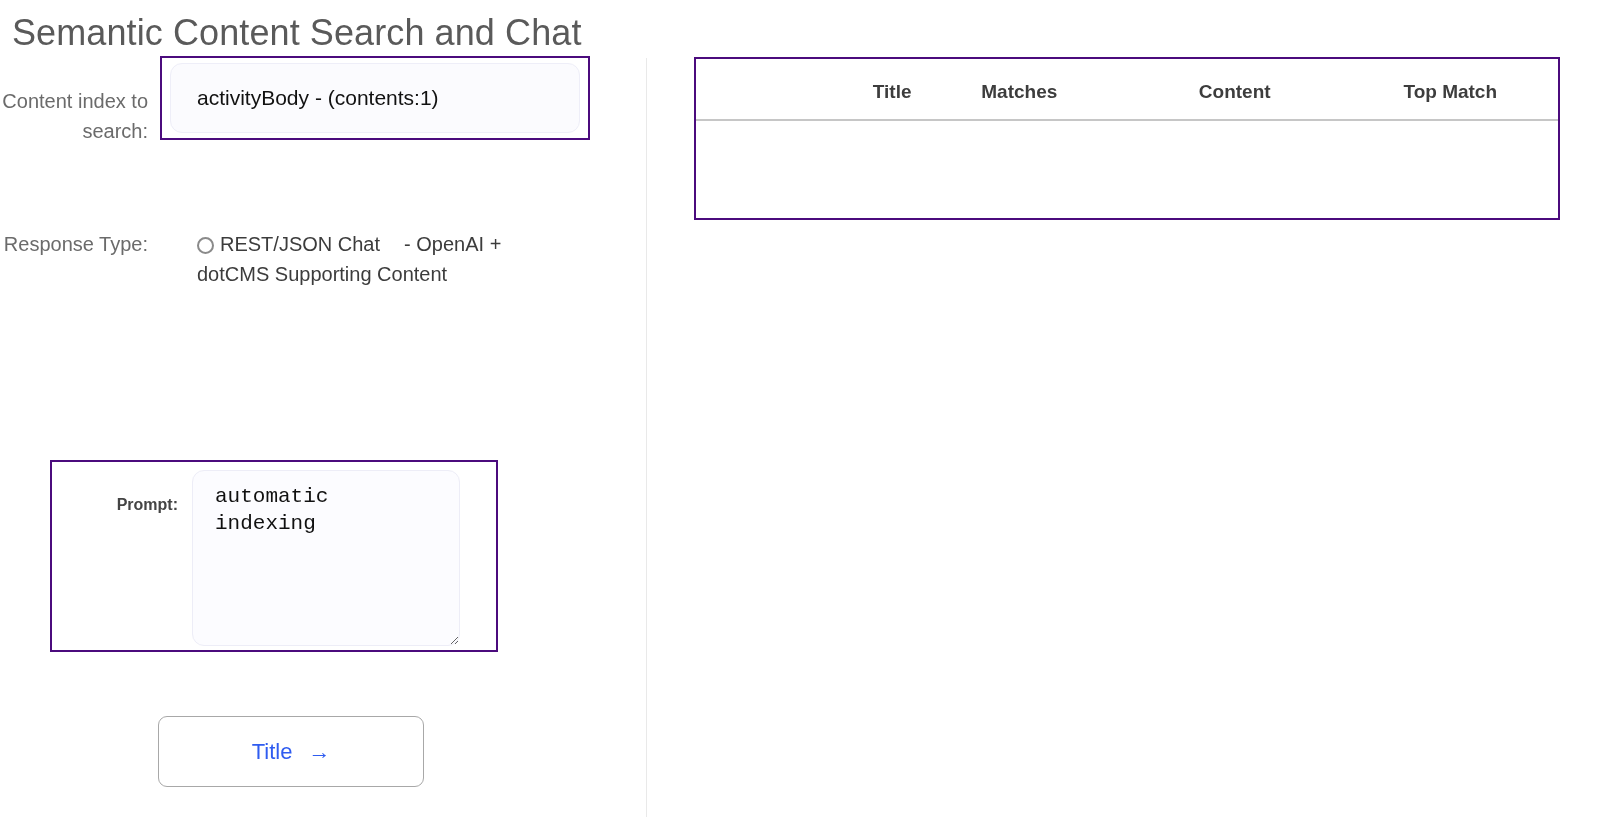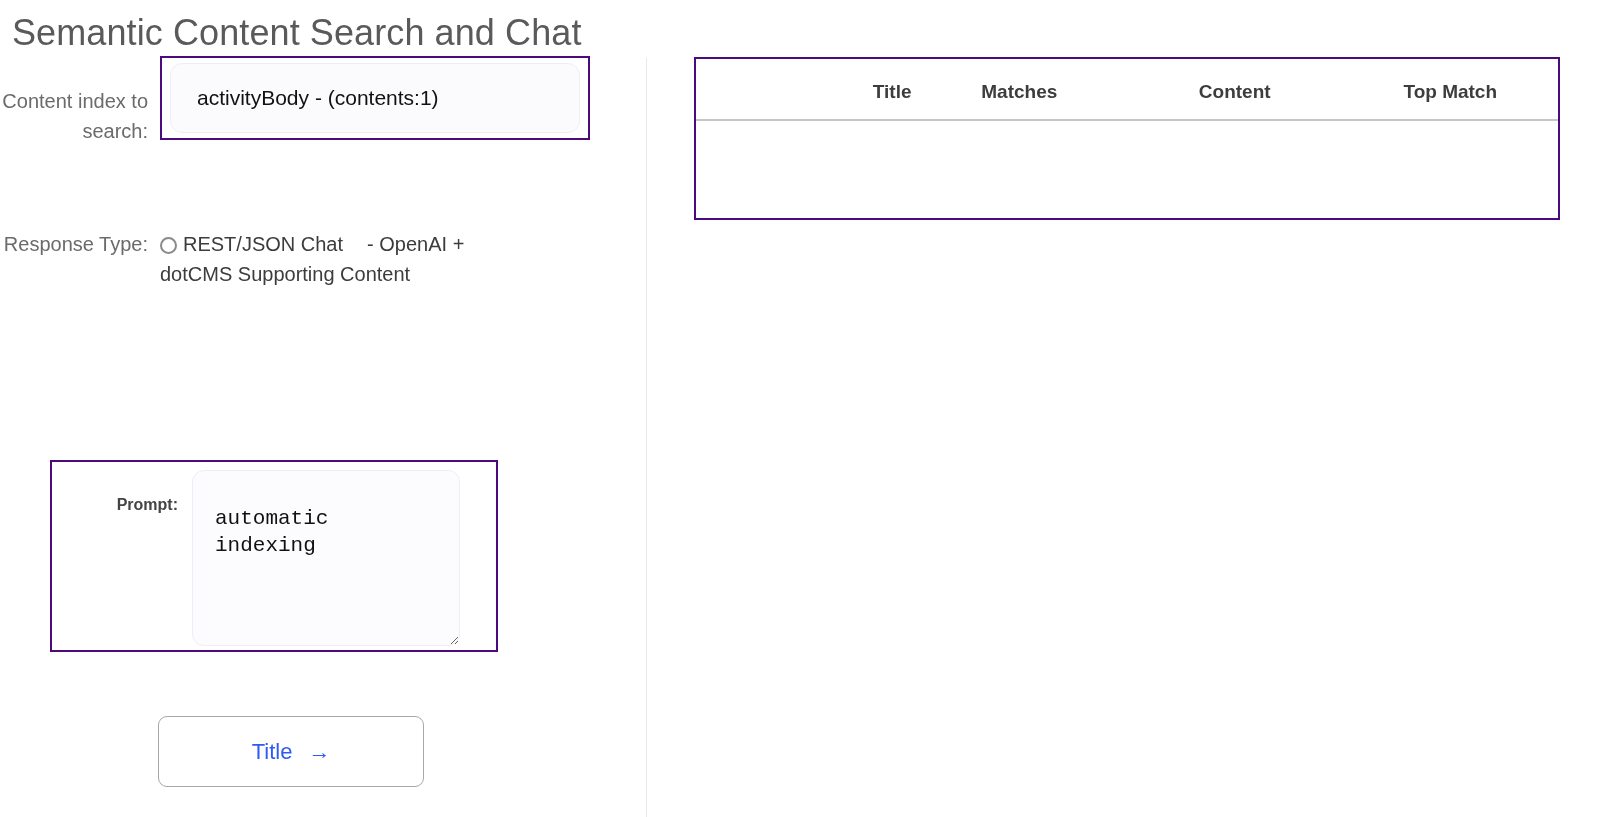--- a/index.html
+++ b/index.html
@@ -108,21 +108,21 @@
     padding-top: 9px;
   }
   .radio-item {
     display: block;
     font-size: 20px;
     line-height: 30px;
     color: #3c3c3c;
     margin-bottom: 17px;
     cursor: pointer;
   }
-  .radio-item:last-child { margin-bottom: 0; }
+  .radio-item:last-child { margin-bottom: 0; margin-left: 37px; }
   .radio-dot {
     display: inline-block;
     width: 17px;
     height: 17px;
     border-radius: 50%;
     border: 2px solid #8a8a8a;
     background: #ffffff;
     vertical-align: -3px;
     margin-right: 6px;
     box-sizing: border-box;
@@ -163,21 +163,21 @@
     height: 176px;
     margin-top: 8px;
     background: #fcfcff;
     border: 1px solid #ededf7;
     border-radius: 12px;
     box-sizing: border-box;
     font-family: "Liberation Mono", monospace;
     font-size: 21px;
     line-height: 27px;
     color: #111111;
-    padding: 34px 0 0 22px;
+    padding: 12px 0 0 22px;
     resize: both;
     overflow: hidden;
     outline: none;
     white-space: pre;
   }
 
   
   .submit-button {
     position: absolute;
     left: 158px;

